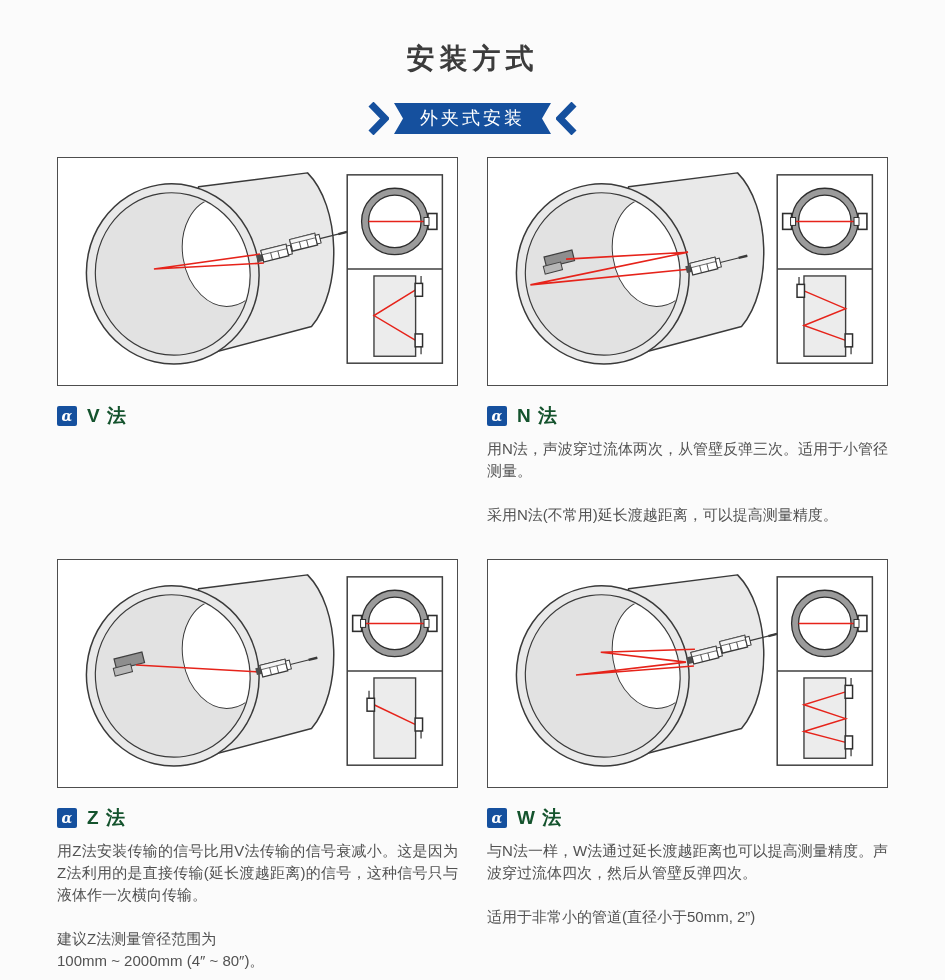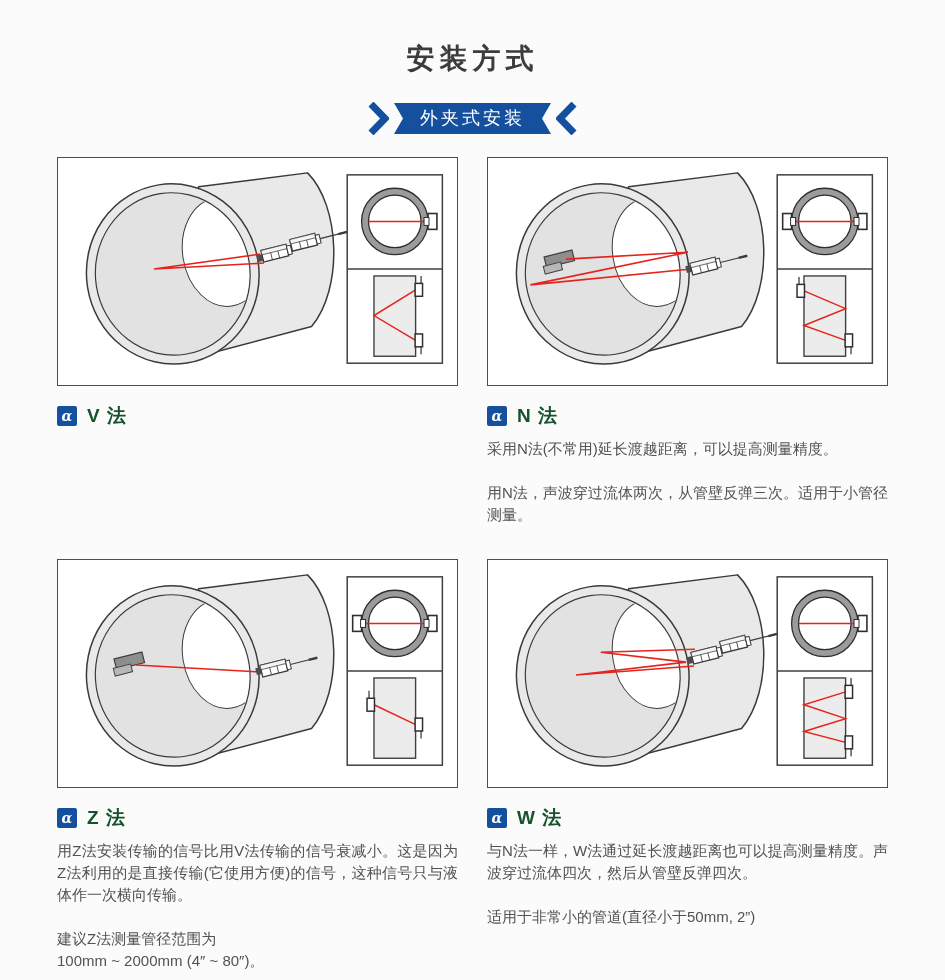--- a/index.html
+++ b/index.html
@@ -167,22 +167,22 @@
             <rect x="359.5" y="177.5" width="7.5" height="13" fill="#fff" stroke="#2e2e2e" stroke-width="1.5"></rect>
             <line x1="365.5" y1="190.5" x2="365.5" y2="198" stroke="#2e2e2e" stroke-width="1.2"></line>
             <rect x="311" y="127.5" width="7.5" height="13" fill="#fff" stroke="#2e2e2e" stroke-width="1.5"></rect>
             <line x1="313" y1="127.5" x2="313" y2="120" stroke="#2e2e2e" stroke-width="1.2"></line>
           </svg>
         </div>
       <div class="method-heading">
         <span class="alpha-icon" style="background:#15509e">α</span>
         <h2 class="method-title">N 法</h2>
       </div>
+      <p class="body-p">用N法，声波穿过流体两次，从管壁反弹三次。适用于小管径测量。</p>
       <p class="body-p">采用N法(不常用)延长渡越距离，可以提高测量精度。</p>
-      <p class="body-p">用N法，声波穿过流体两次，从管壁反弹三次。适用于小管径测量。</p>
     </section>
 
     <section class="cell">
       <div class="diagram-box">
           <svg viewBox="0 0 401 229">
       <path d="M141,29 L251,15 C284,48 287,132 255,170 L115,207 Z" fill="#e9e9e9" stroke="#3a3a3a" stroke-width="1.5" stroke-linejoin="round"></path>
       <ellipse cx="115" cy="117" rx="87" ry="91" transform="rotate(-9 115 117)" fill="#e9e9e9" stroke="#3a3a3a" stroke-width="1.5"></ellipse>
       <ellipse cx="115" cy="117" rx="78" ry="82" transform="rotate(-9 115 117)" fill="#e2e2e2" stroke="#3a3a3a" stroke-width="1.2"></ellipse>
       <clipPath id="clip-z">
         <ellipse cx="115" cy="117" rx="77" ry="81" transform="rotate(-9 115 117)"></ellipse>
@@ -219,21 +219,21 @@
             <rect x="359.5" y="159.5" width="7.5" height="13" fill="#fff" stroke="#2e2e2e" stroke-width="1.5"></rect>
             <line x1="365.5" y1="172.5" x2="365.5" y2="180" stroke="#2e2e2e" stroke-width="1.2"></line>
             <rect x="311" y="139.5" width="7.5" height="13" fill="#fff" stroke="#2e2e2e" stroke-width="1.5"></rect>
             <line x1="313" y1="139.5" x2="313" y2="132" stroke="#2e2e2e" stroke-width="1.2"></line>
           </svg>
         </div>
       <div class="method-heading">
         <span class="alpha-icon" style="background:#15509e">α</span>
         <h2 class="method-title">Z 法</h2>
       </div>
-      <p class="body-p">用Z法安装传输的信号比用V法传输的信号衰减小。这是因为Z法利用的是直接传输(它使用方便)的信号，这种信号只与液体作一次横向传输。</p>
+      <p class="body-p">用Z法安装传输的信号比用V法传输的信号衰减小。这是因为Z法利用的是直接传输(延长渡越距离)的信号，这种信号只与液体作一次横向传输。</p>
       <p class="body-p">建议Z法测量管径范围为
 100mm ~ 2000mm (4″ ~ 80″)。</p>
     </section>
 
     <section class="cell">
       <div class="diagram-box">
           <svg viewBox="0 0 401 229">
       <path d="M141,29 L251,15 C284,48 287,132 255,170 L115,207 Z" fill="#e9e9e9" stroke="#3a3a3a" stroke-width="1.5" stroke-linejoin="round"></path>
       <ellipse cx="115" cy="117" rx="87" ry="91" transform="rotate(-9 115 117)" fill="#e9e9e9" stroke="#3a3a3a" stroke-width="1.5"></ellipse>
       <ellipse cx="115" cy="117" rx="78" ry="82" transform="rotate(-9 115 117)" fill="#e2e2e2" stroke="#3a3a3a" stroke-width="1.2"></ellipse>

